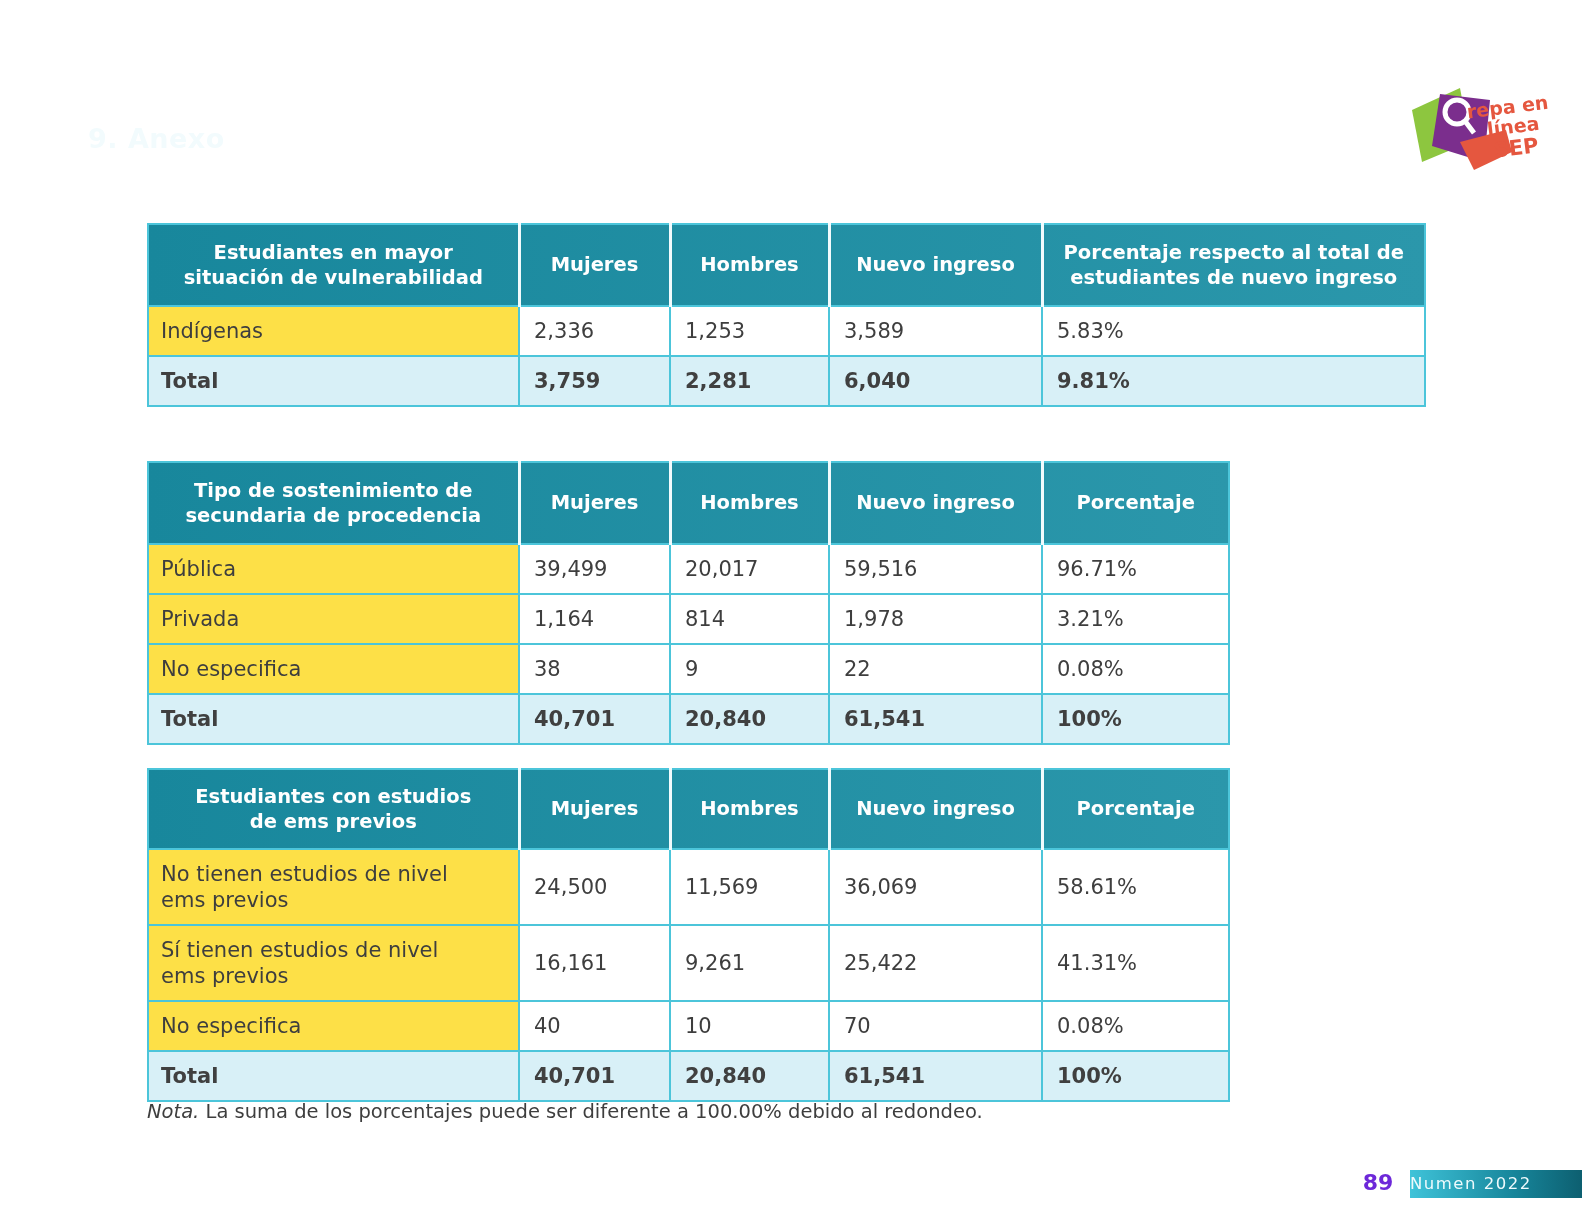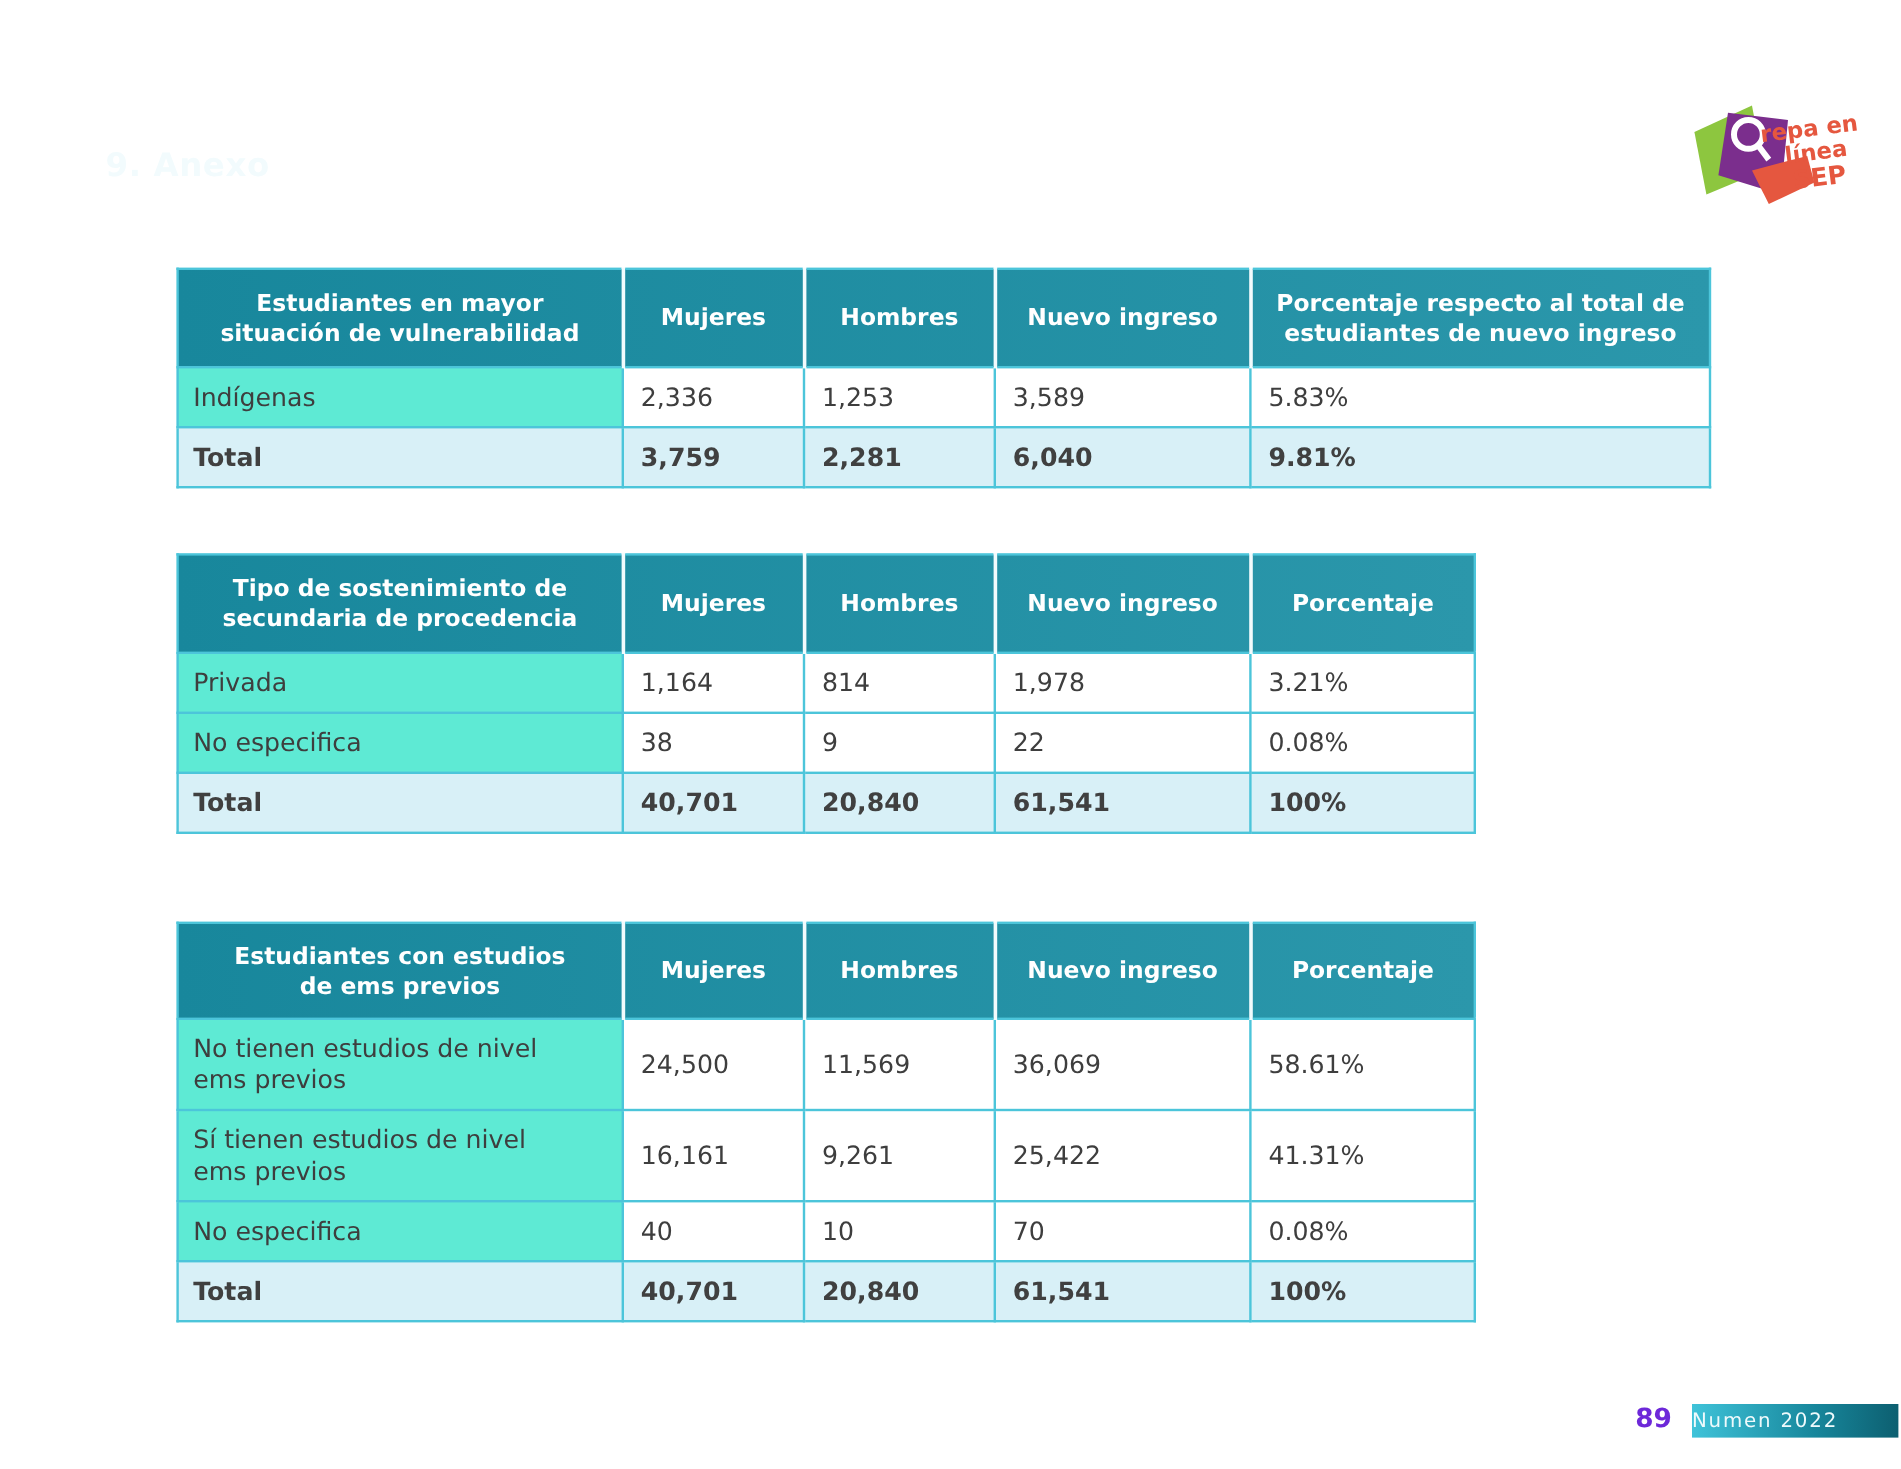--- a/index.html
+++ b/index.html
@@ -18,21 +18,21 @@
   
   .tbl{position:absolute;left:147px;border-collapse:collapse;table-layout:fixed;
        background:#fff;border:2px solid #4cc5da;}
   .tbl tr.head{background:linear-gradient(90deg,#18879c,#2b97ab);}
   .tbl th{background:transparent;color:#fff;font-weight:bold;font-size:19.5px;
           line-height:1.3;white-space:pre-line;vertical-align:middle;text-align:center;
           padding:4px 8px;}
   .tbl th + th{border-left:3px solid #f2fbfd;}
   .tbl td{border:2px solid #4cc5da;font-size:21px;color:#3e3e3e;vertical-align:middle;
           padding:2px 14px;line-height:1.25;}
-  .tbl td.lbl{text-align:left;background:#5eead4;white-space:pre-line;padding-left:12px;}
+  .tbl td.lbl{text-align:left;background:#fde047;white-space:pre-line;padding-left:12px;}
   .tbl td.num{background:#ffffff;}
   .tbl tr.total td{background:#d8f0f7;color:#404040;font-weight:bold;}
   .h72 th{height:72px;} .h70h th{height:70px;}
   tr.r44 td{height:44px;} tr.r70 td{height:70px;}
   .t1{top:223px;} .t2{top:461px;} .t3{top:768px;}
 
   
   .note{position:absolute;left:147px;top:1100px;font-size:19.5px;color:#3e3e3e;}
   .note .prefix{font-style:italic;}
 
@@ -112,20 +112,27 @@
     <tbody>
         <tr class="head">
       <th>Tipo de sostenimiento de
 secundaria de procedencia</th>
       <th>Mujeres</th>
       <th>Hombres</th>
       <th>Nuevo ingreso</th>
       <th>Porcentaje</th>
     </tr>
     <tr class="r44">
+      <td class="lbl">Pública</td>
+      <td class="num">39,499</td>
+      <td class="num">20,017</td>
+      <td class="num">59,516</td>
+      <td class="num">96.71%</td>
+    </tr>
+    <tr class="r44">
       <td class="lbl">Privada</td>
       <td class="num">1,164</td>
       <td class="num">814</td>
       <td class="num">1,978</td>
       <td class="num">3.21%</td>
     </tr>
     <tr class="r44">
       <td class="lbl">No especifica</td>
       <td class="num">38</td>
       <td class="num">9</td>
@@ -185,17 +192,18 @@
     <tr class="total r44">
       <td class="lbl">Total</td>
       <td class="num">40,701</td>
       <td class="num">20,840</td>
       <td class="num">61,541</td>
       <td class="num">100%</td>
     </tr>
   </tbody>
     </table>
 
+  <div class="note"><span class="prefix">Nota.</span><span> La suma de los porcentajes puede ser diferente a 100.00% debido al redondeo.</span></div>
 
   <div class="page-num">89</div>
   <div class="footer-badge">Numen 2022</div>
 
 </div>
 
 </body></html>

